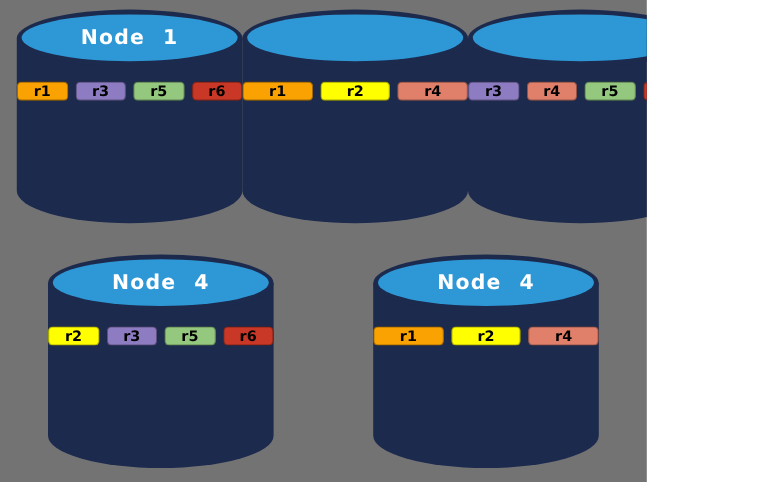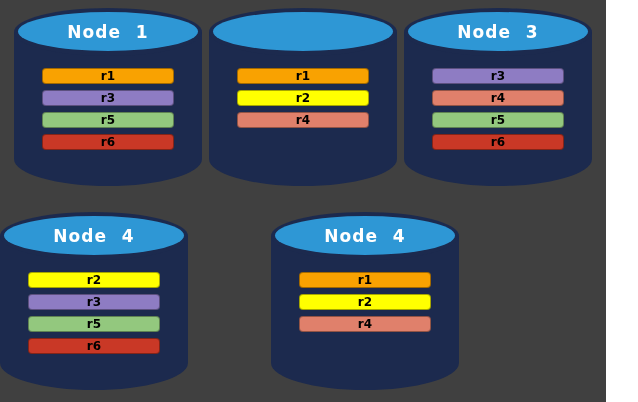--- a/index.html
+++ b/index.html
@@ -3,33 +3,33 @@
 <meta charset="utf-8">
 <style>
   html, body {
     margin: 0;
     padding: 0;
     background: #FFFFFF;
     font-family: "DejaVu Sans", "Liberation Sans", sans-serif;
   }
   .canvas {
     position: relative;
-    width: 606px;
+    width: 539px;
     height: 402px;
-    background: #404040;
+    background: #737373;
     overflow: hidden;
   }
   .node-row {
     display: flex;
     justify-content: space-between;
     padding: 0 14px;
   }
   .node-row.row-top { padding-top: 8px; }
   .node-row.row-bottom {
-    justify-content: flex-start;
+    justify-content: center;
     gap: 83px;
     margin-top: 26px;
     padding: 0;
   }
   .cylinder {
     position: relative;
     width: 188px;
     height: 178px;
     flex: 0 0 auto;
   }
@@ -74,21 +74,21 @@
     letter-spacing: 1px;
     word-spacing: 8px;
     user-select: none;
   }
   .replica-list {
     position: absolute;
     left: 0;
     top: 60px;
     width: 100%;
     display: flex;
-    flex-direction: column;
+    flex-direction: row;
     align-items: center;
     gap: 6px;
   }
   .bar {
     box-sizing: border-box;
     width: 132px;
     height: 16px;
     border-radius: 4px;
     border: 1px solid rgba(0,0,0,0.35);
     display: flex;
@@ -127,21 +127,20 @@
           <div class="bar" style="background: rgb(249, 162, 1); color: rgb(0, 0, 0);">r1</div>
           <div class="bar" style="background: rgb(255, 255, 0); color: rgb(0, 0, 0);">r2</div>
           <div class="bar" style="background: rgb(224, 128, 107); color: rgb(0, 0, 0);">r4</div>
         </div>
   </div>
       <div class="cylinder">
     <div class="cyl-body" style="background: rgb(28, 42, 78);"></div>
     <div class="cyl-top" style="background: rgb(28, 42, 78);">
       <div class="cyl-top-inner" style="background: rgb(46, 151, 213);"></div>
     </div>
-    <div class="node-title" style="color: rgb(255, 255, 255);">Node 3</div>
     <div class="replica-list">
           <div class="bar" style="background: rgb(142, 124, 195); color: rgb(0, 0, 0);">r3</div>
           <div class="bar" style="background: rgb(224, 128, 107); color: rgb(0, 0, 0);">r4</div>
           <div class="bar" style="background: rgb(147, 200, 126); color: rgb(0, 0, 0);">r5</div>
           <div class="bar" style="background: rgb(201, 56, 38); color: rgb(0, 0, 0);">r6</div>
         </div>
   </div>
     </div>
   <div class="node-row row-bottom">
       <div class="cylinder">

